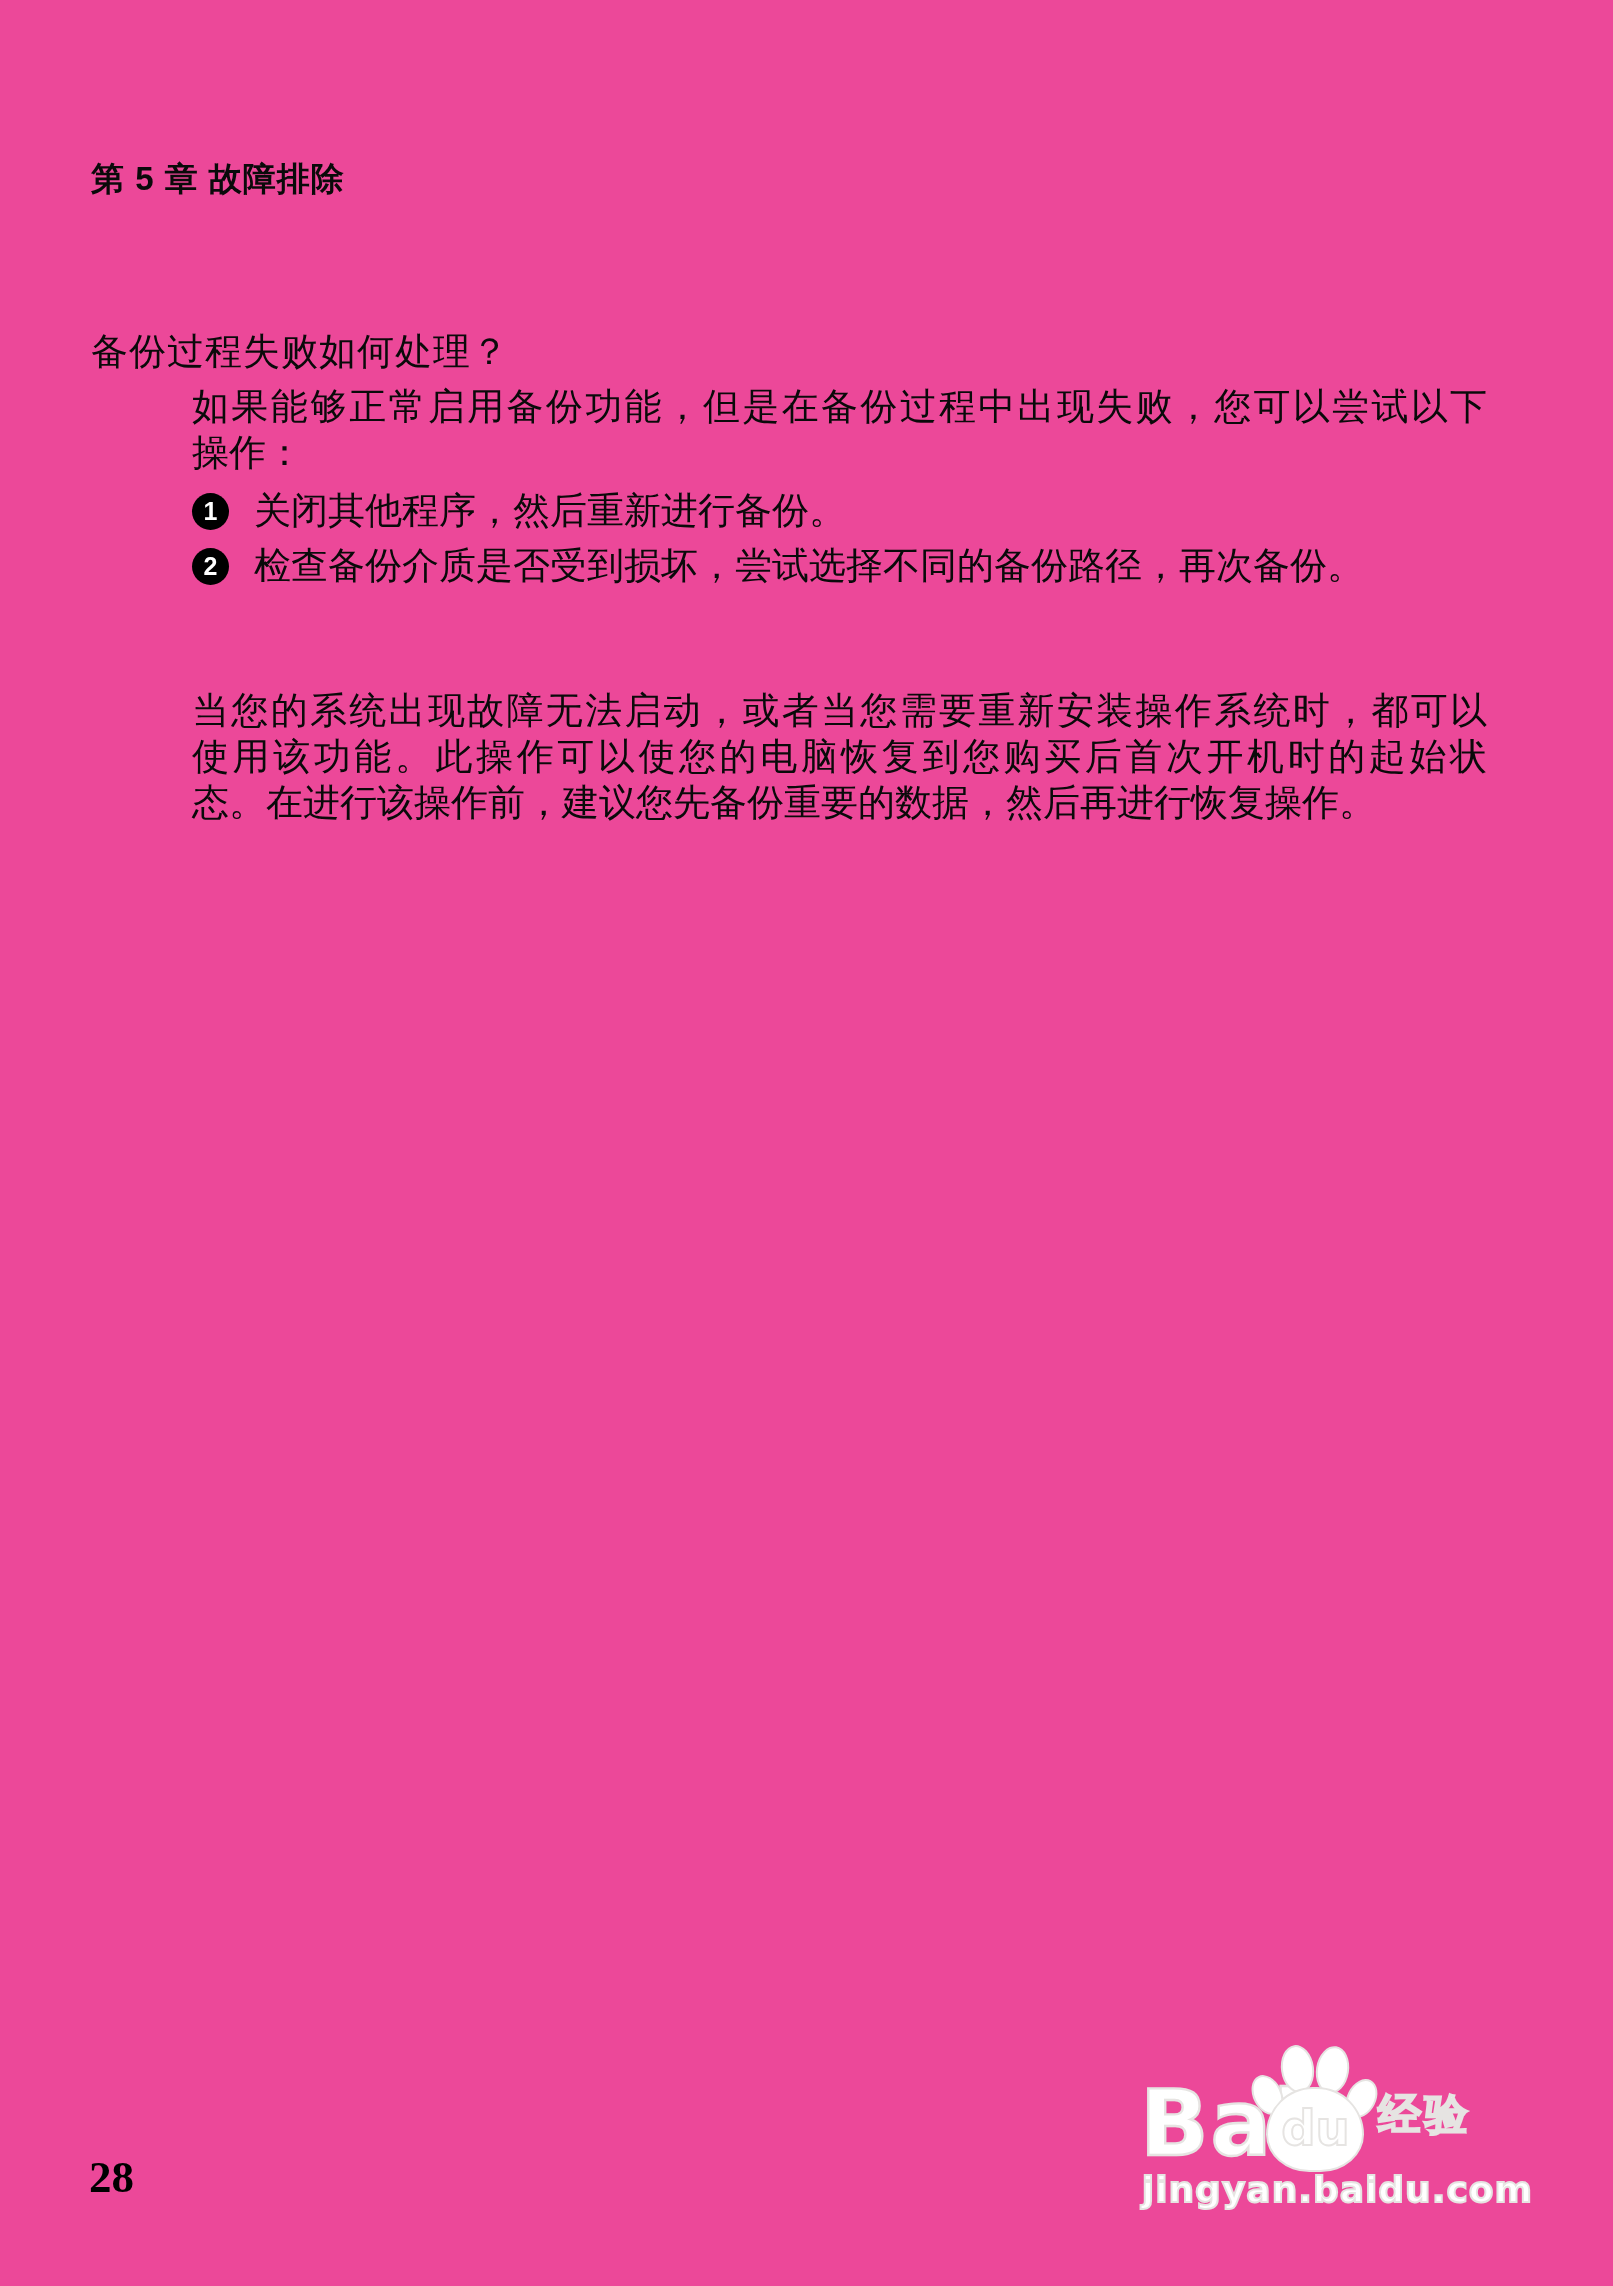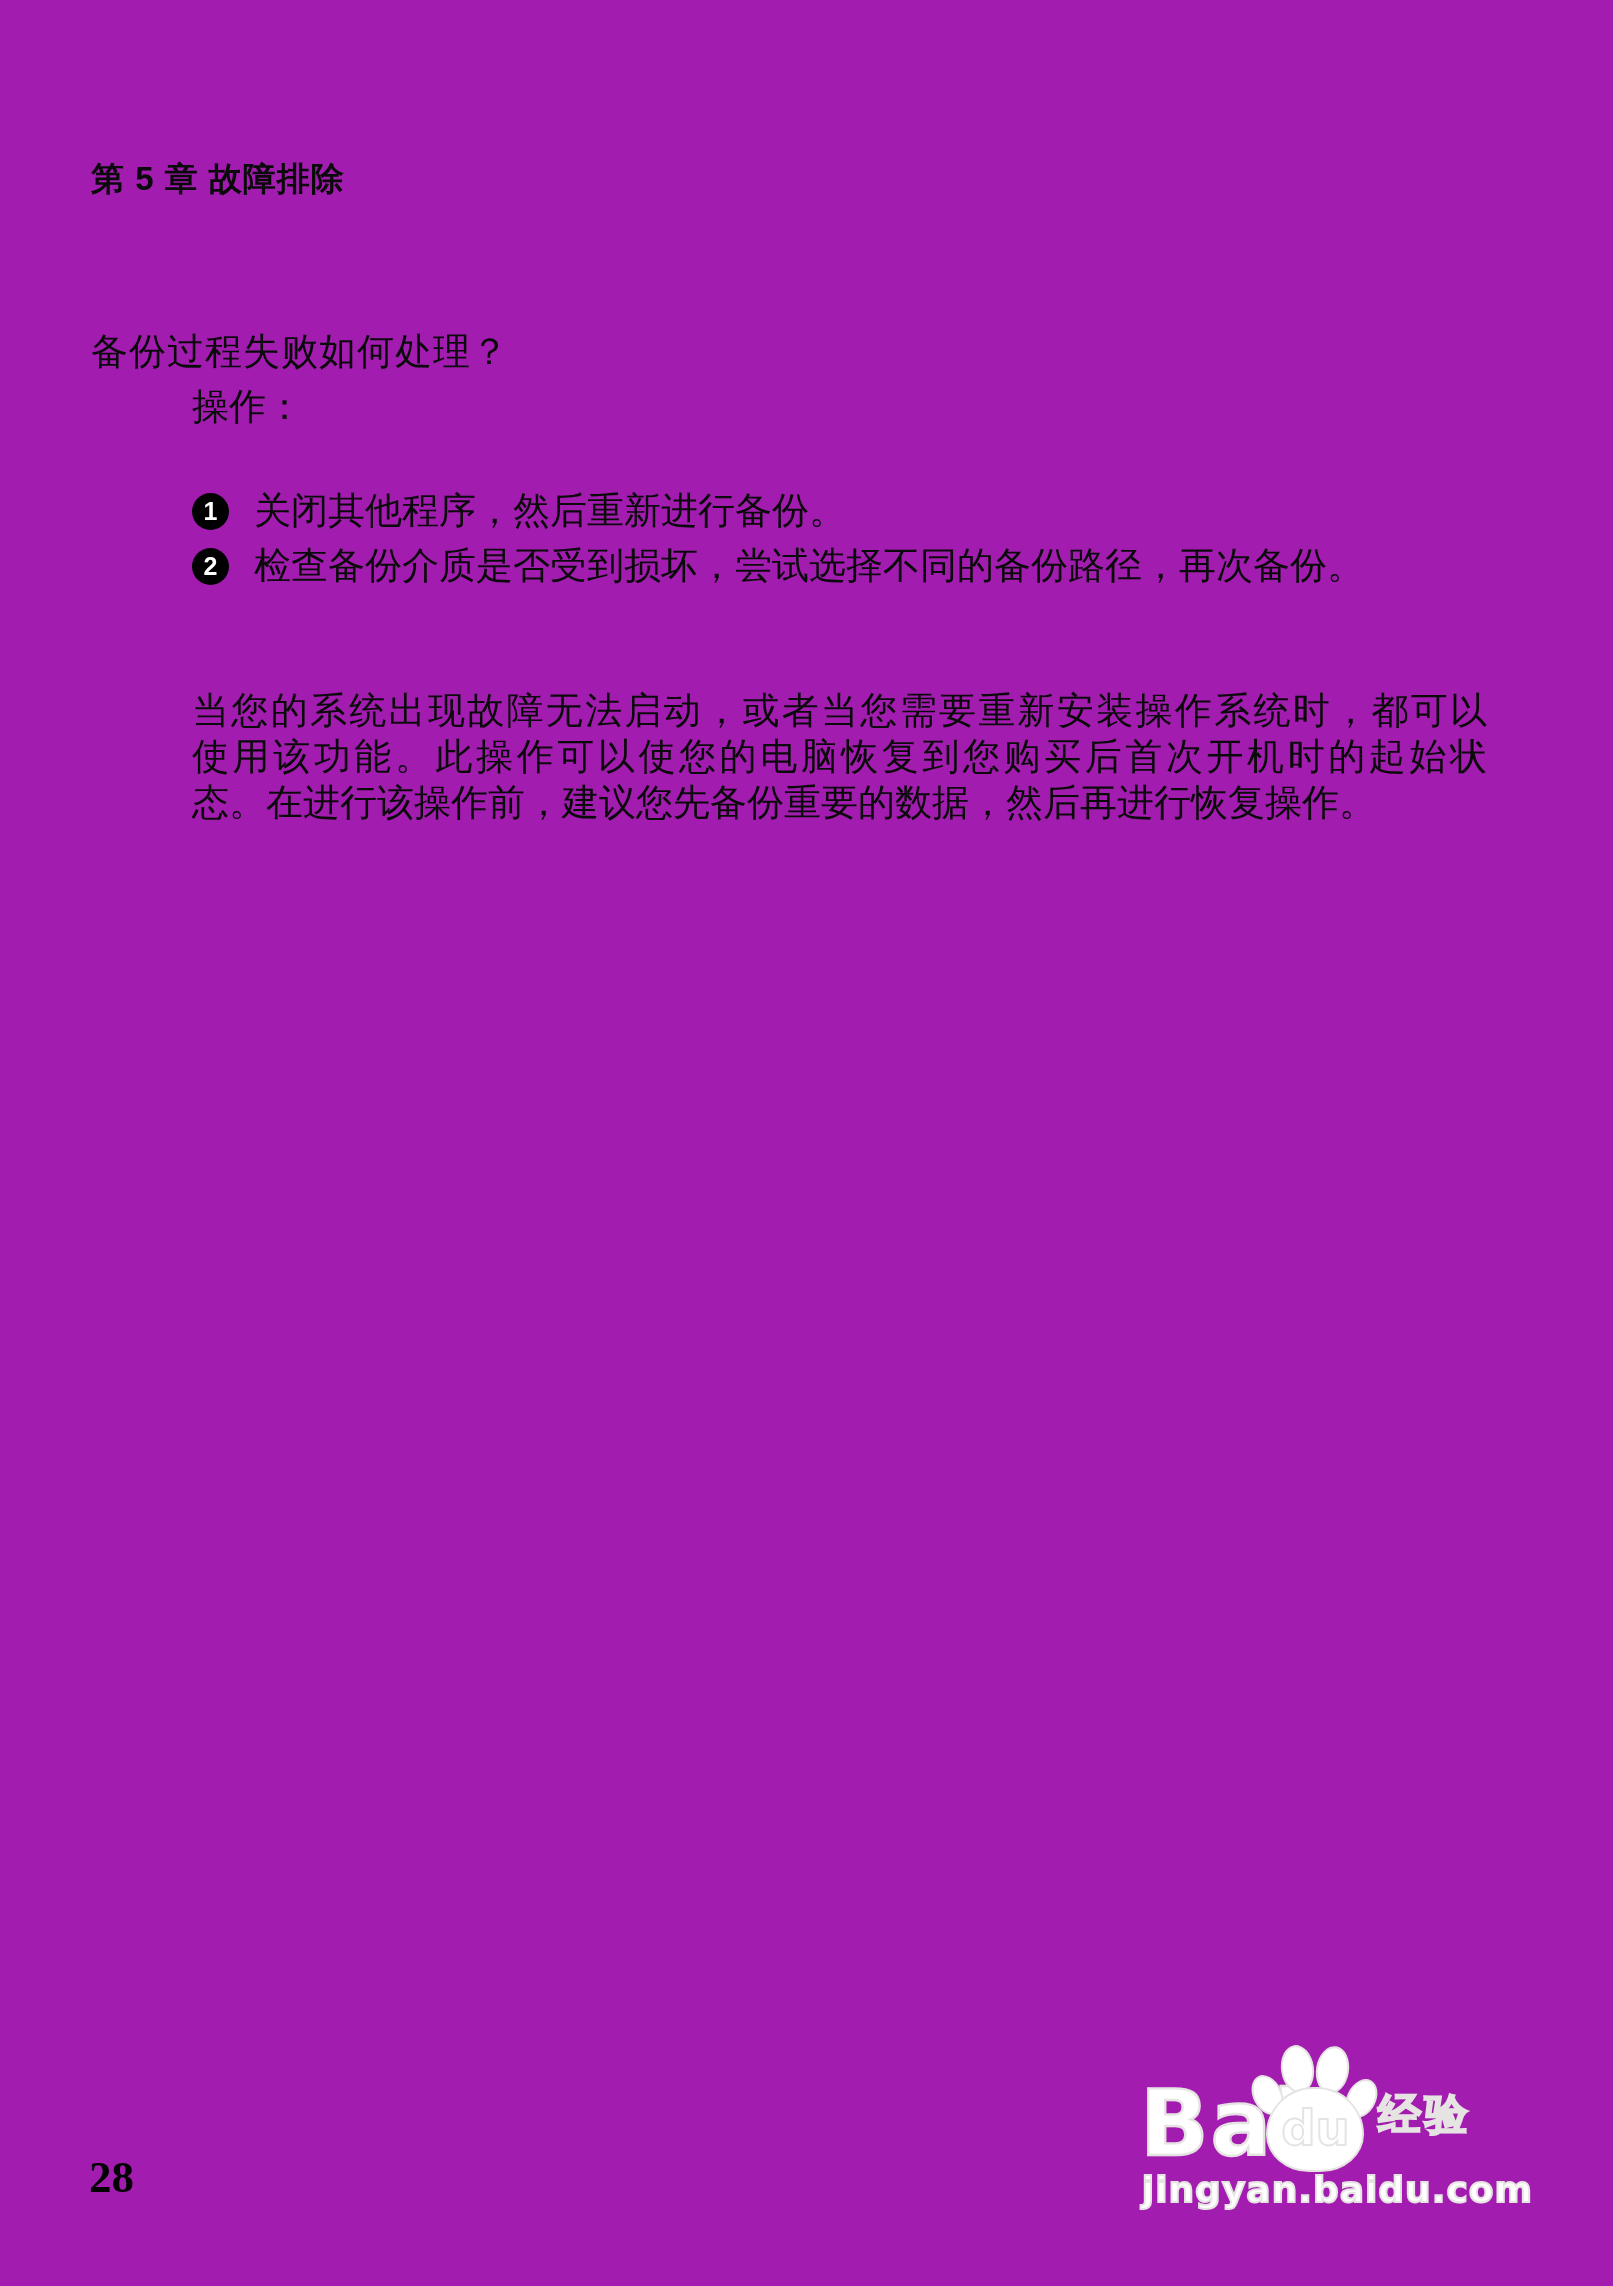--- a/index.html
+++ b/index.html
@@ -1,20 +1,20 @@
 <!DOCTYPE html>
 <html><head>
 <meta charset="utf-8">
 <style>
   html, body { margin: 0; padding: 0; background: #9a9a9a; }
   .page {
     position: relative;
     width: 1614px;
     height: 2286px;
-    background: #a21caf;
+    background: #ec4899;
     overflow: hidden;
     font-family: "Liberation Serif", "DejaVu Serif", serif;
     color: #0a0a0a;
   }
   .chapter-header {
     position: absolute;
     left: 91px; top: 159px;
     font-family: "Liberation Sans", "DejaVu Sans", sans-serif;
     font-weight: 700;
     font-size: 33px;
@@ -164,20 +164,21 @@
 </head>
 <body>
 
 <div class="page">
 
   <div class="chapter-header">第 5 章 故障排除</div>
 
   <div class="section-heading heading-1">备份过程失败如何处理？</div>
 
   <div class="para para-1">
+    <div class="line just">如果能够正常启用备份功能，但是在备份过程中出现失败，您可以尝试以下</div>
     <div class="line">操作：</div>
   </div>
 
   <div class="step-item step-1">
     <span class="step-badge">
       <span>1</span>
     </span>
     <span class="step-text">关闭其他程序，然后重新进行备份。</span>
   </div>
 

